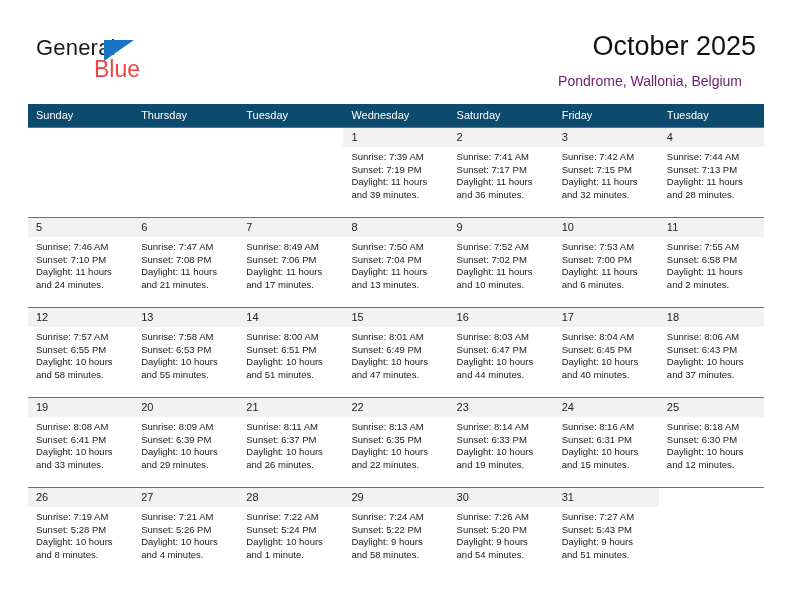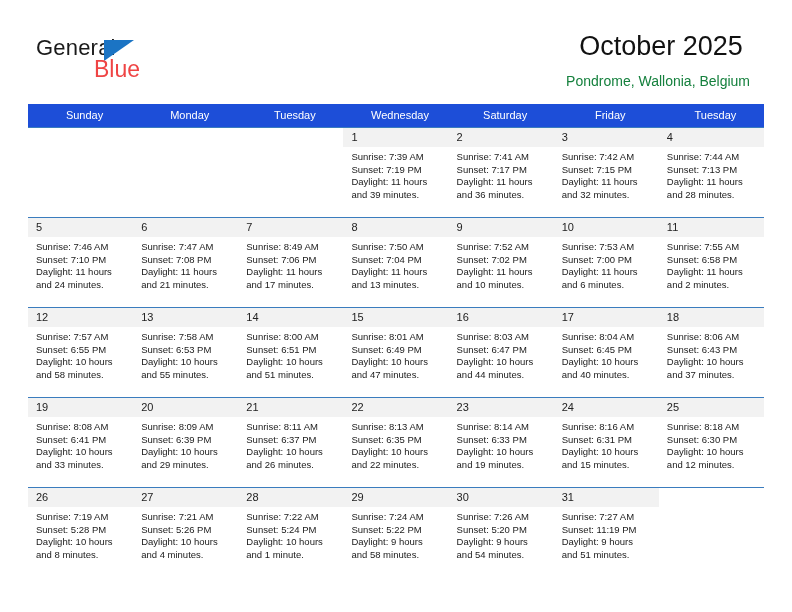--- a/index.html
+++ b/index.html
@@ -63,53 +63,53 @@
     font-size: 23px;
     line-height: 25px;
     color: #ef4444;
     font-family: "Liberation Sans", sans-serif;
   }
 
   .title-block {
     position: absolute;
     right: 36px;
     top: 30px;
-    text-align: center;
+    text-align: right;
   }
   .cal-title {
     font-size: 27px;
     line-height: 32px;
     color: #111111;
     font-weight: normal;
     margin: 0;
     white-space: nowrap;
   }
   .cal-subtitle {
     font-size: 14px;
     line-height: 20px;
-    color: #15803d;
-    margin: 9px 6px 0 0;
+    color: #701a75;
+    margin: 9px 14px 0 0;
     white-space: nowrap;
   }
 
   
   .calendar {
     position: absolute;
     left: 28px;
     top: 104px;
     width: 736px;
     border-collapse: collapse;
     table-layout: fixed;
   }
   .calendar th {
-    background: #1d4ed8;
+    background: #0c4a6e;
     color: #ffffff;
     font-size: 11px;
     font-weight: normal;
-    text-align: center;
+    text-align: left;
     padding: 5px 0 6px 8px;
     height: 12px;
     vertical-align: middle;
   }
   .calendar td {
     width: 105.14px;
     padding: 0;
     vertical-align: top;
     border-top: 1px solid #3a7cbe;
     background: #ffffff;
@@ -164,21 +164,21 @@
       <h1 class="cal-title">October 2025</h1>
       <p class="cal-subtitle">Pondrome, Wallonia, Belgium</p>
     </div>
 
   </div>
 
   <table class="calendar">
     <thead>
       <tr id="weekday-row">
           <th>Sunday</th>
-          <th>Monday</th>
+          <th>Thursday</th>
           <th>Tuesday</th>
           <th>Wednesday</th>
           <th>Saturday</th>
           <th>Friday</th>
           <th>Tuesday</th>
         </tr>
     </thead>
     <tbody id="calendar-body">
         <tr class="week">
           <td>
@@ -532,21 +532,21 @@
                 <div>Daylight: 9 hours</div>
                 <div>and 54 minutes.</div>
               </div>
             </div>
           </td>
           <td>
             <div class="cell filled">
               <div class="daynum-band">31</div>
               <div class="cell-body">
                 <div>Sunrise: 7:27 AM</div>
-                <div>Sunset: 11:19 PM</div>
+                <div>Sunset: 5:43 PM</div>
                 <div>Daylight: 9 hours</div>
                 <div>and 51 minutes.</div>
               </div>
             </div>
           </td>
           <td>
             <div class="cell empty">
               <div class="daynum-band"></div>
             </div>
           </td>

